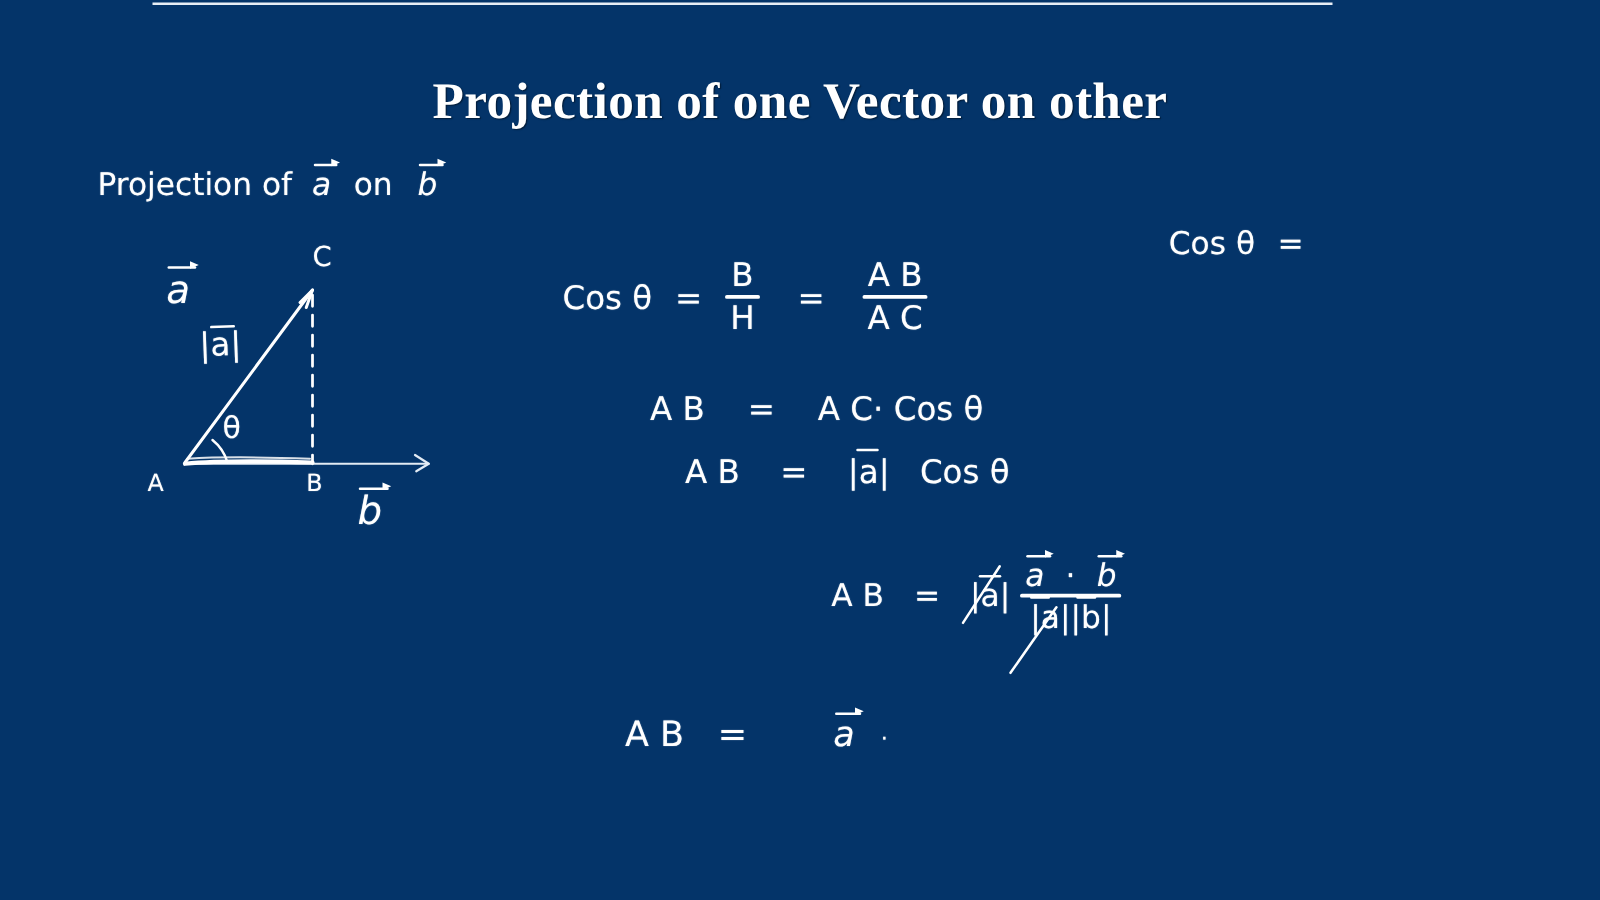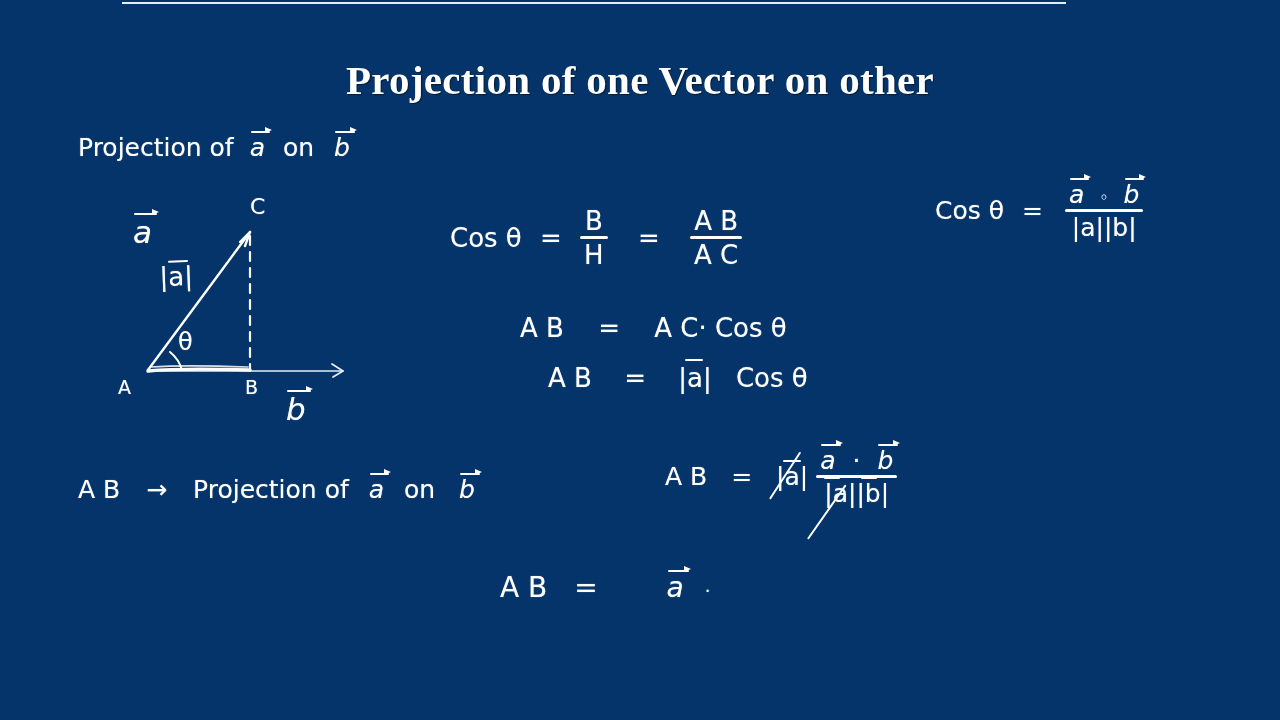--- a/index.html
+++ b/index.html
@@ -171,55 +171,38 @@
       <span class="frac">
         <span class="num">A B</span>
         <span class="bar"></span>
         <span class="den">A C</span>
       </span>
     </div>
 
     <div class="hw" style="left:935px; top:182px; font-size:25px;">
       <span>Cos θ</span>
       <span style="margin:0 14px 0 10px;">=</span>
-      <span class="frac">
-        <span class="num">
-          <span class="vec" style="font-style:italic;">a</span>
-          <span style="margin:0 7px; font-size:16px;">◦</span>
-          <span class="vec" style="font-style:italic;">b</span>
-        </span>
-        <span class="bar"></span>
-        <span class="den">|a||b|</span>
-      </span>
     </div>
 
     <div class="hw" style="left:520px; top:315px; font-size:26px;">
       <span>A B</span>
       <span style="margin:0 26px;">=</span>
       <span>A C· Cos θ</span>
     </div>
 
     <div class="hw" style="left:548px; top:365px; font-size:26px;">
       <span>A B</span>
       <span style="margin:0 24px;">=</span>
       <span style="position:relative;">
         <span>|a|</span>
         <span style="position:absolute; left:7px; top:-4px; width:18px; height:2px; background:#fff; border-radius:1px;"></span>
       </span>
       <span style="margin-left:16px;">Cos θ</span>
     </div>
 
-    <div class="hw" style="left:78px; top:475px; font-size:25px;">
-      <span>A B</span>
-      <span style="margin:0 18px;">→</span>
-      <span>Projection of</span>
-      <span class="vec" style="margin:0 12px 0 12px; font-style:italic;">a</span>
-      <span>on</span>
-      <span class="vec" style="margin-left:16px; font-style:italic;">b</span>
-    </div>
 
     <div class="hw" style="left:665px; top:448px; font-size:25px;">
       <span>A B</span>
       <span style="margin:0 16px;">=</span>
       <span style="position:relative; display:inline-block;">
         <span>|a|</span>
         <span style="position:absolute; left:7px; top:-4px; width:18px; height:2px; background:#fff; border-radius:1px;"></span>
         <span style="position:absolute; left:-6px; top:34px; width:56px; height:2.4px; background:#fff;
                      transform:rotate(-57deg); transform-origin:left center; border-radius:2px;"></span>
       </span>

